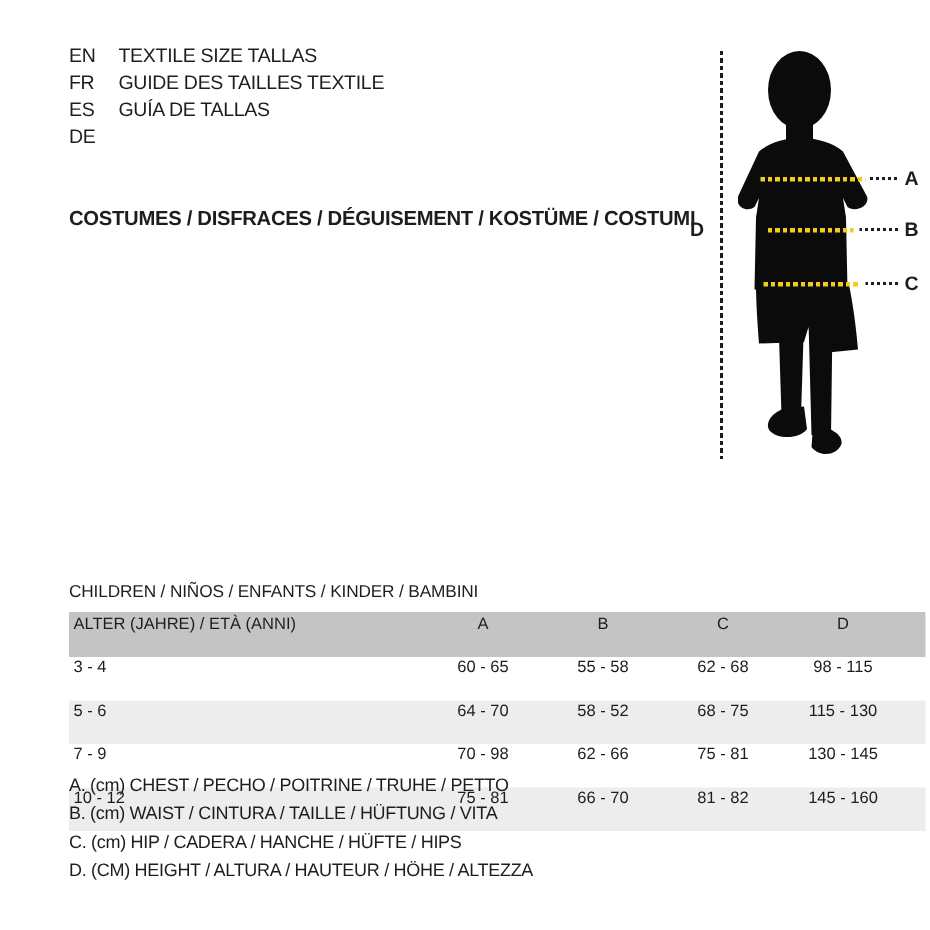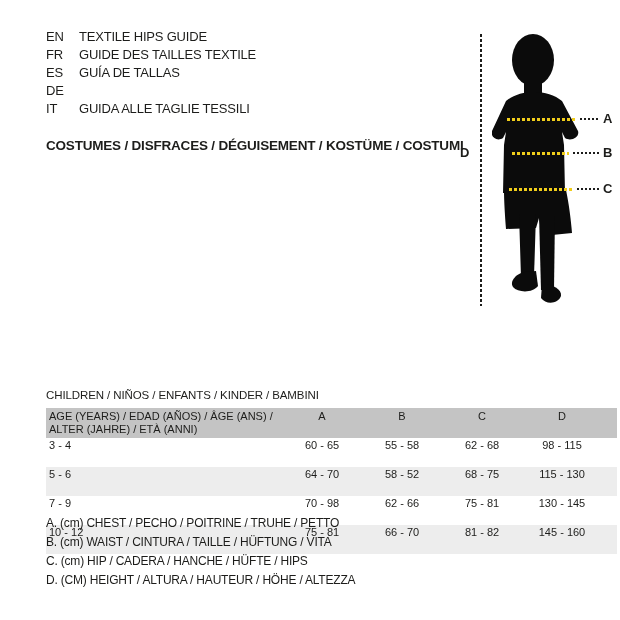--- a/index.html
+++ b/index.html
@@ -73,36 +73,32 @@
   .legend-row { height: 19px; line-height: 19px; font-size: 12px; letter-spacing: -0.2px; }
 </style>
 </head>
 <body>
 
 <div class="page">
 
   <div class="lang-list">
     <div class="lang-row">
       <span class="lang-code">EN</span>
-      <span class="lang-label">TEXTILE HIPS GUIDE</span>
+      <span class="lang-label">TEXTILE SIZE TALLAS</span>
     </div>
     <div class="lang-row">
       <span class="lang-code">FR</span>
       <span class="lang-label">GUIDE DES TAILLES TEXTILE</span>
     </div>
     <div class="lang-row">
       <span class="lang-code">ES</span>
       <span class="lang-label">GUÍA DE TALLAS</span>
     </div>
     <div class="lang-row">
       <span class="lang-code">DE</span>
-    </div>
-    <div class="lang-row">
-      <span class="lang-code">IT</span>
-      <span class="lang-label">GUIDA ALLE TAGLIE TESSILI</span>
     </div>
   </div>
 
   <div class="costumes-title">COSTUMES / DISFRACES / DÉGUISEMENT / KOSTÜME / COSTUMI</div>
 
   <div class="figure">
     <span class="d-label">D</span>
     <div class="height-line"></div>
 
     <svg class="silhouette" viewBox="0 0 92 278" xmlns="http://www.w3.org/2000/svg">
@@ -129,21 +125,20 @@
     <span class="m-label lbl-a">A</span>
     <span class="m-label lbl-b">B</span>
     <span class="m-label lbl-c">C</span>
   </div>
 
   <div class="children-title">CHILDREN / NIÑOS / ENFANTS / KINDER / BAMBINI</div>
 
   <div class="size-table">
     <div class="t-row t-header">
       <div class="age-cell">
-        <div>AGE (YEARS) / EDAD (AÑOS) / ÂGE (ANS) /</div>
         <div>ALTER (JAHRE) / ETÀ (ANNI)</div>
       </div>
       <div class="t-cell-center">A</div>
       <div class="t-cell-center">B</div>
       <div class="t-cell-center">C</div>
       <div class="t-cell-center">D</div>
     </div>
 
     <div class="t-row t-data">
       <div class="age-cell">3 - 4</div>

